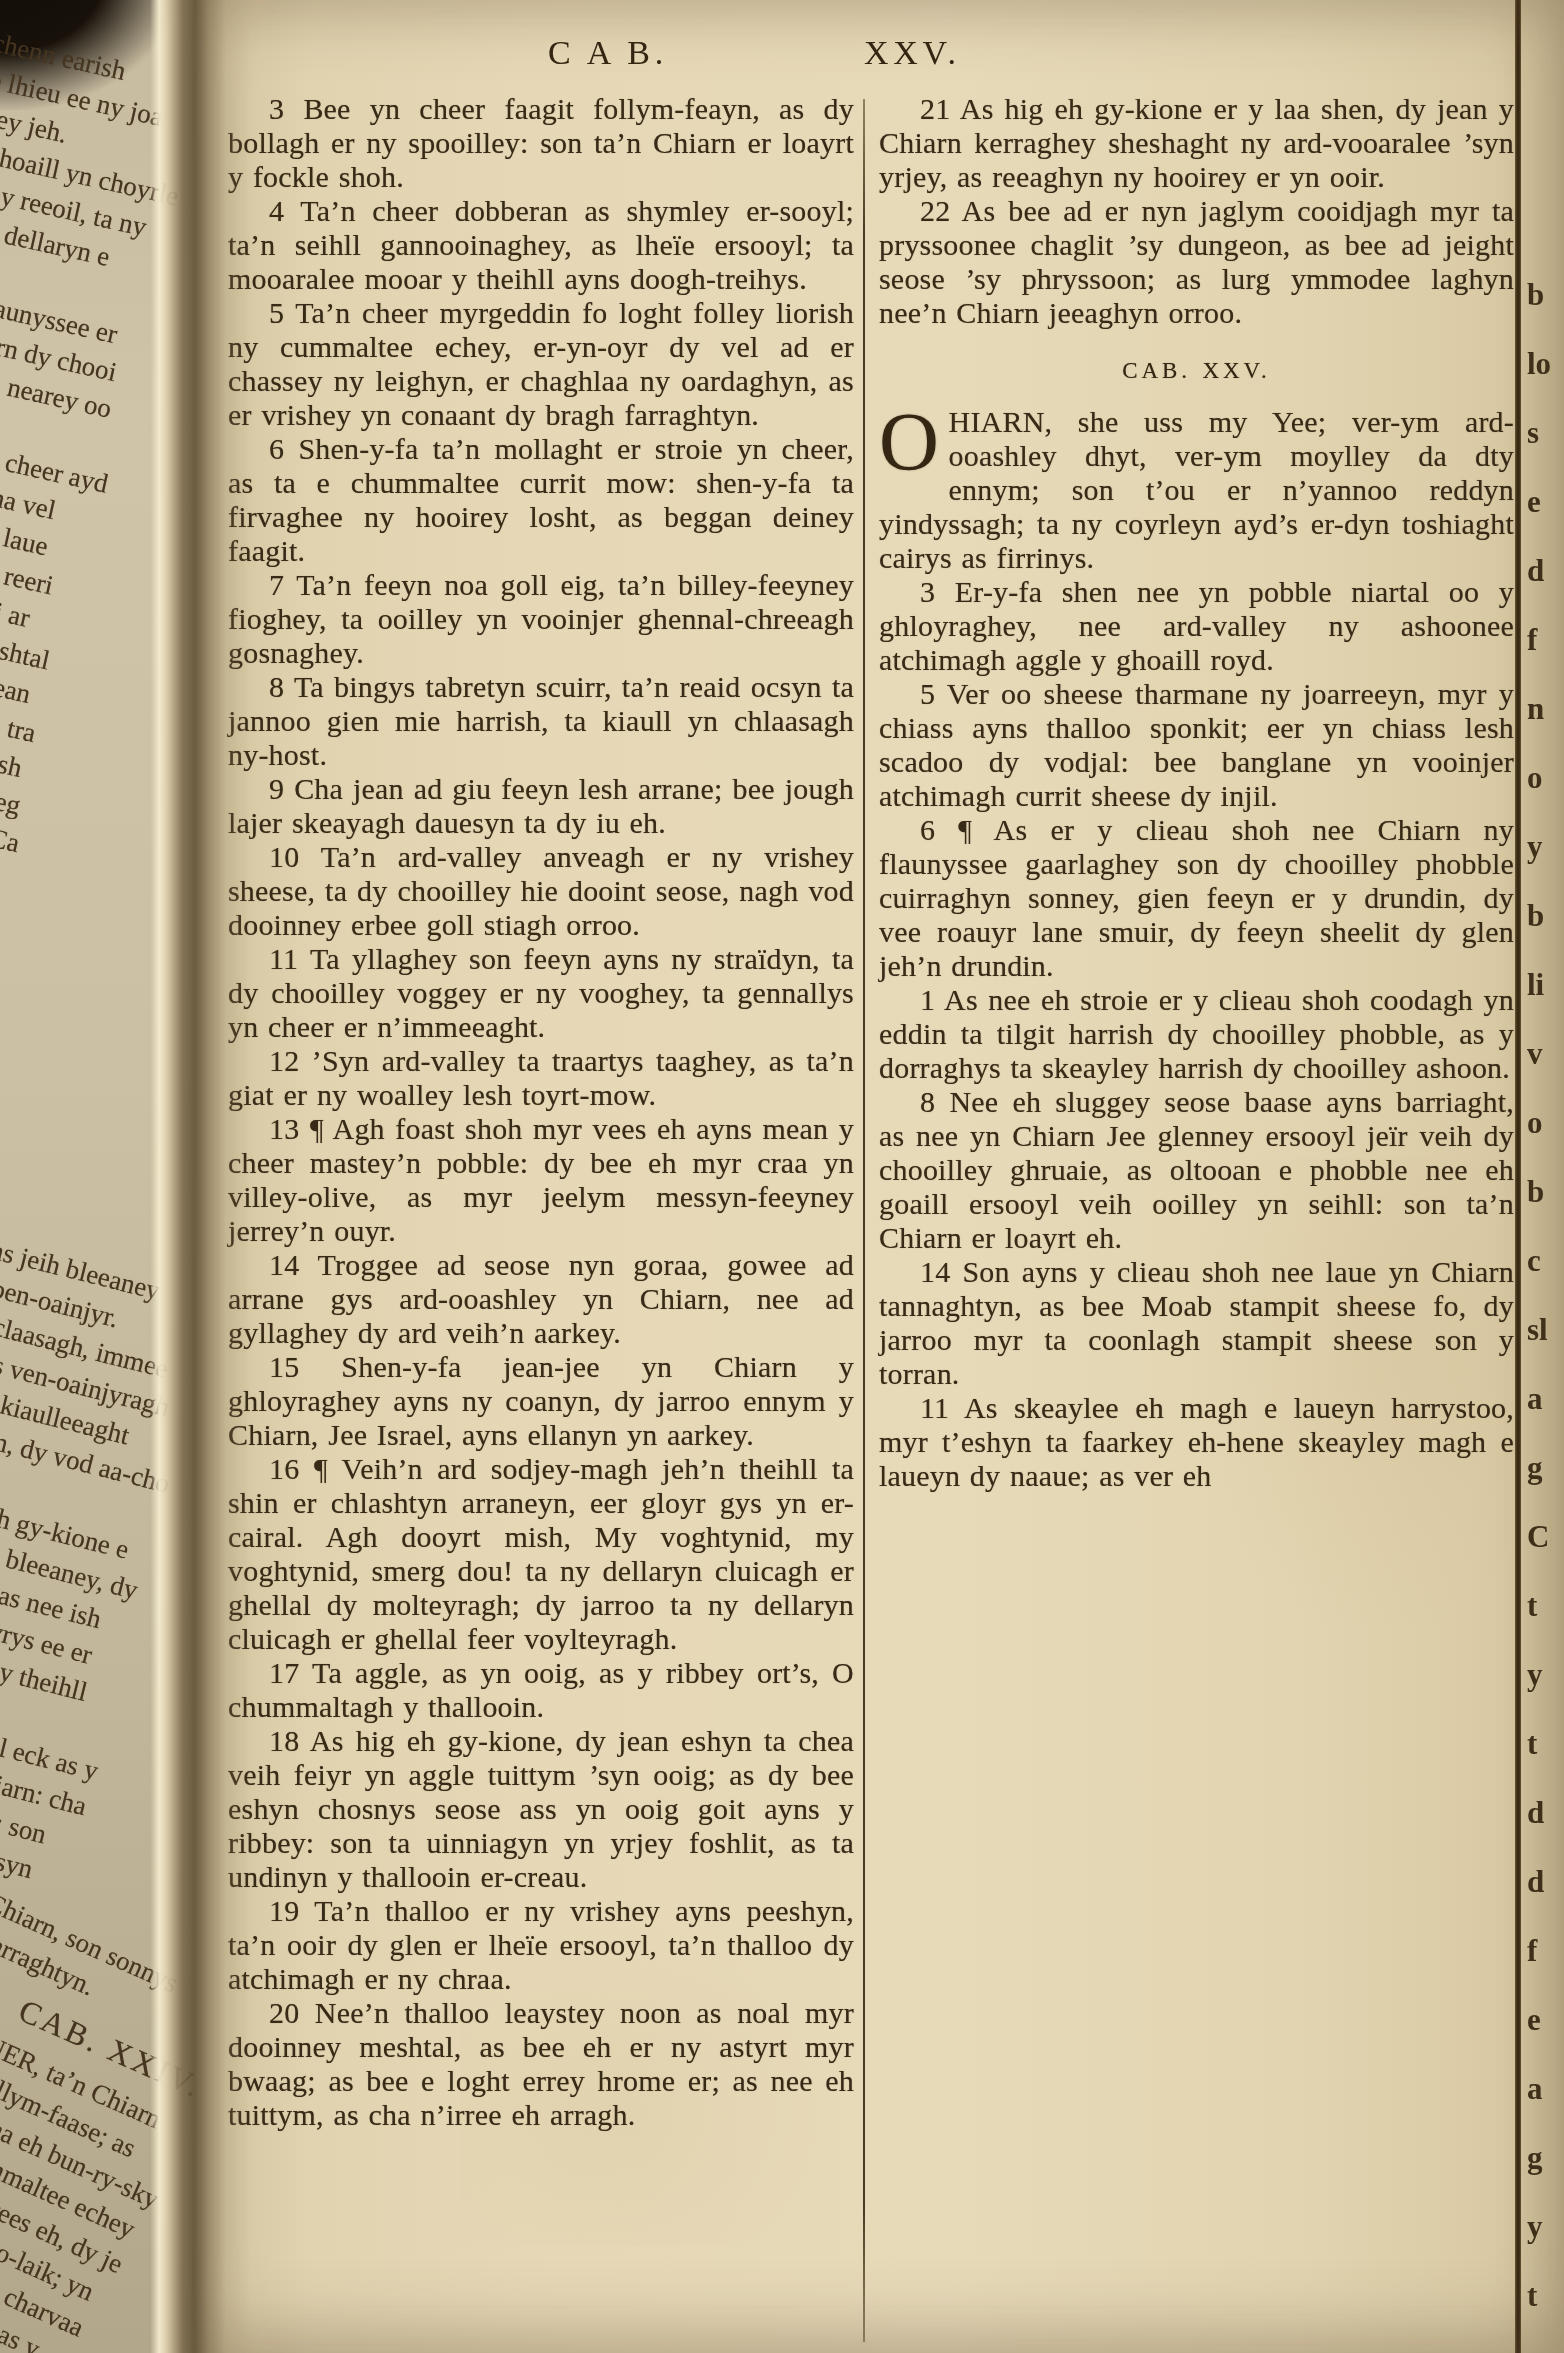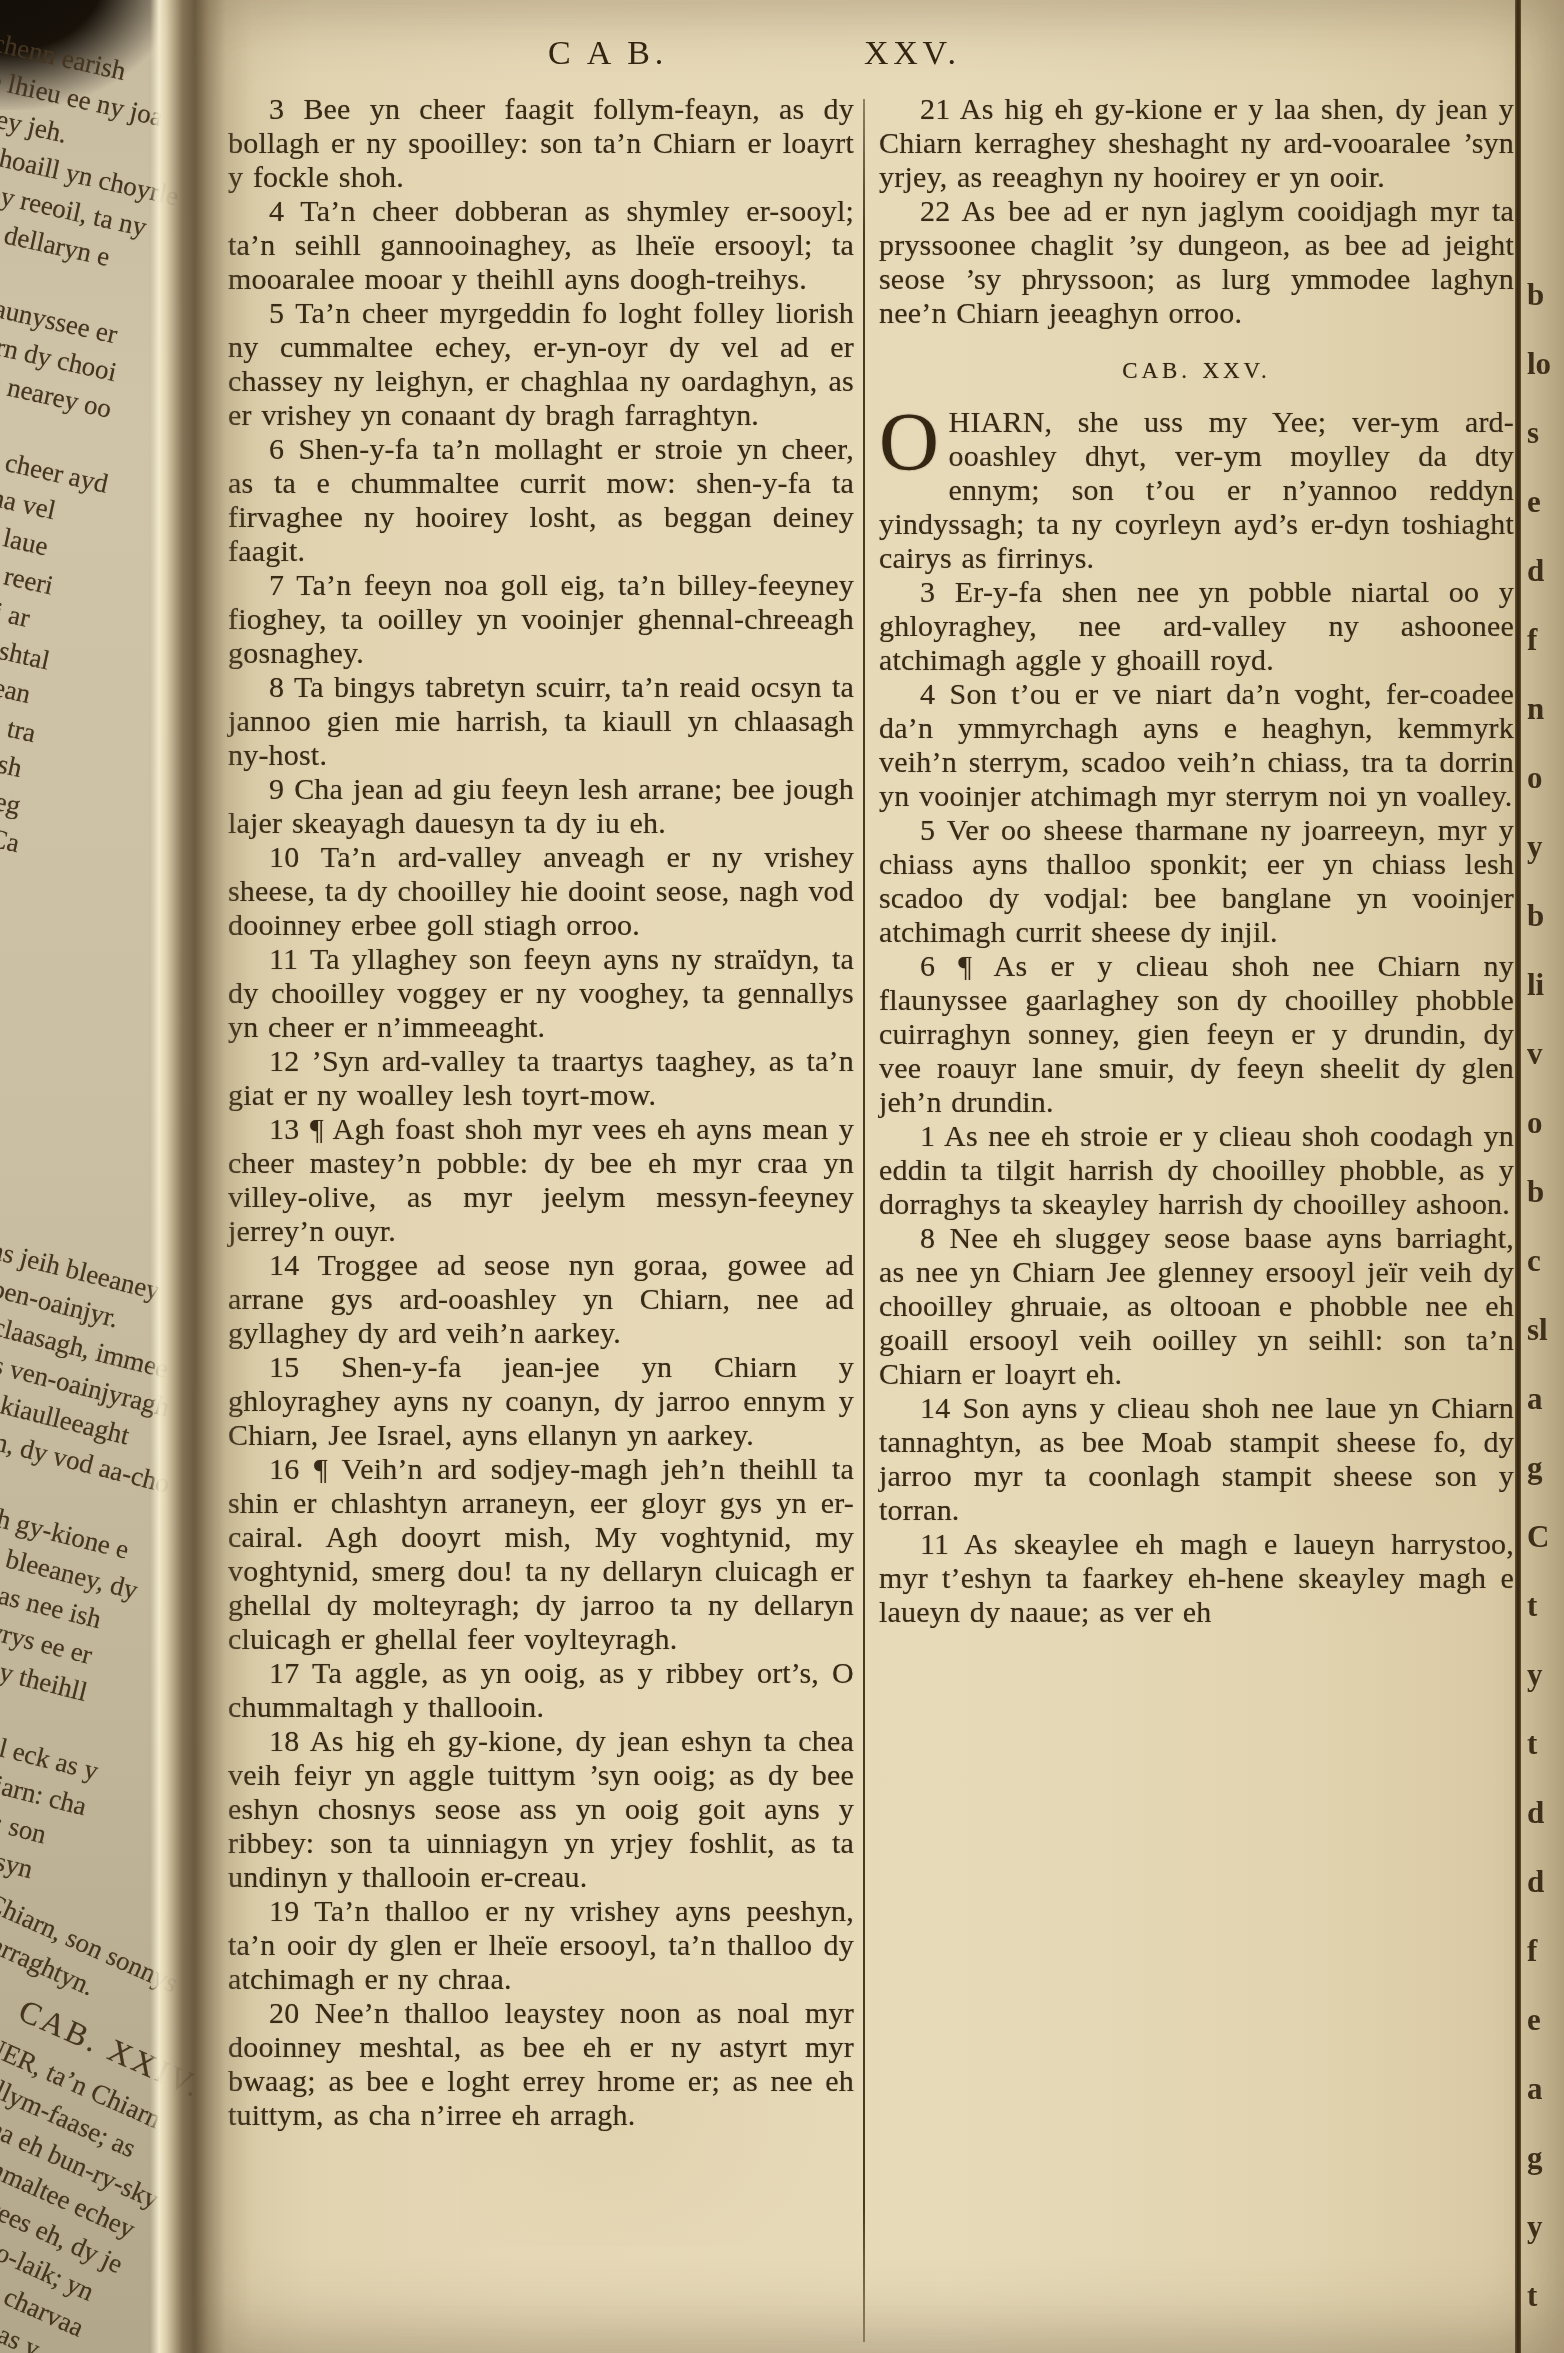--- a/index.html
+++ b/index.html
@@ -219,21 +219,20 @@
       <p class="verse">21 As hig eh gy-kione er y laa shen, dy jean y Chiarn kerraghey sheshaght ny ard-vooaralee ’syn yrjey, as reeaghyn ny hooirey er yn ooir.</p>
           <p class="verse">22 As bee ad er nyn jaglym cooidjagh myr ta pryssoonee chaglit ’sy dungeon, as bee ad jeight seose ’sy phryssoon; as lurg ymmodee laghyn nee’n Chiarn jeeaghyn orroo.</p>
         </div>
       <h2 class="chapter-heading">CAB. XXV.</h2>
       <p class="first-verse">
         <span class="dropcap">O</span><span>HIARN, she uss my Yee; ver-ym ard-ooashley dhyt, ver-ym moylley da dty ennym; son t’ou er n’yannoo reddyn yindyssagh; ta ny coyrleyn ayd’s er-dyn toshiaght cairys as firrinys.</span>
       </p>
       <div>
 
           <p class="verse">3 Er-y-fa shen nee yn pobble niartal oo y ghloyraghey, nee ard-valley ny ashoonee atchimagh aggle y ghoaill royd.</p>
-          <p class="verse">4 Son t’ou er ve niart da’n voght, fer-coadee da’n ymmyrchagh ayns e heaghyn, kemmyrk veih’n sterrym, scadoo veih’n chiass, tra ta dorrin yn vooinjer atchimagh myr sterrym noi yn voalley.</p>
           <p class="verse">5 Ver oo sheese tharmane ny joarreeyn, myr y chiass ayns thalloo sponkit; eer yn chiass lesh scadoo dy vodjal: bee banglane yn vooinjer atchimagh currit sheese dy injil.</p>
           <p class="verse">6 ¶ As er y clieau shoh nee Chiarn ny flaunyssee gaarlaghey son dy chooilley phobble cuirraghyn sonney, gien feeyn er y drundin, dy vee roauyr lane smuir, dy feeyn sheelit dy glen jeh’n drundin.</p>
           <p class="verse">1 As nee eh stroie er y clieau shoh coodagh yn eddin ta tilgit harrish dy chooilley phobble, as y dorraghys ta skeayley harrish dy chooilley ashoon.</p>
           <p class="verse">8 Nee eh sluggey seose baase ayns barriaght, as nee yn Chiarn Jee glenney ersooyl jeïr veih dy chooilley ghruaie, as oltooan e phobble nee eh goaill ersooyl veih ooilley yn seihll: son ta’n Chiarn er loayrt eh.</p>
           <p class="verse">14 Son ayns y clieau shoh nee laue yn Chiarn tannaghtyn, as bee Moab stampit sheese fo, dy jarroo myr ta coonlagh stampit sheese son y torran.</p>
           <p class="verse">11 As skeaylee eh magh e laueyn harrystoo, myr t’eshyn ta faarkey eh-hene skeayley magh e laueyn dy naaue; as ver eh</p>
         </div>
     </div>
 
     <div class="page-edge-line"></div>

